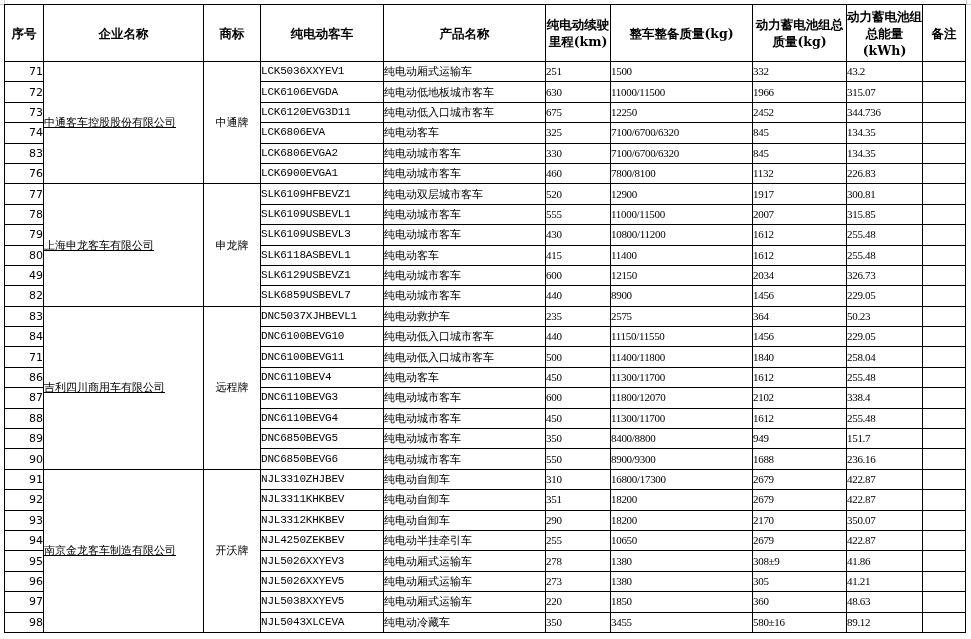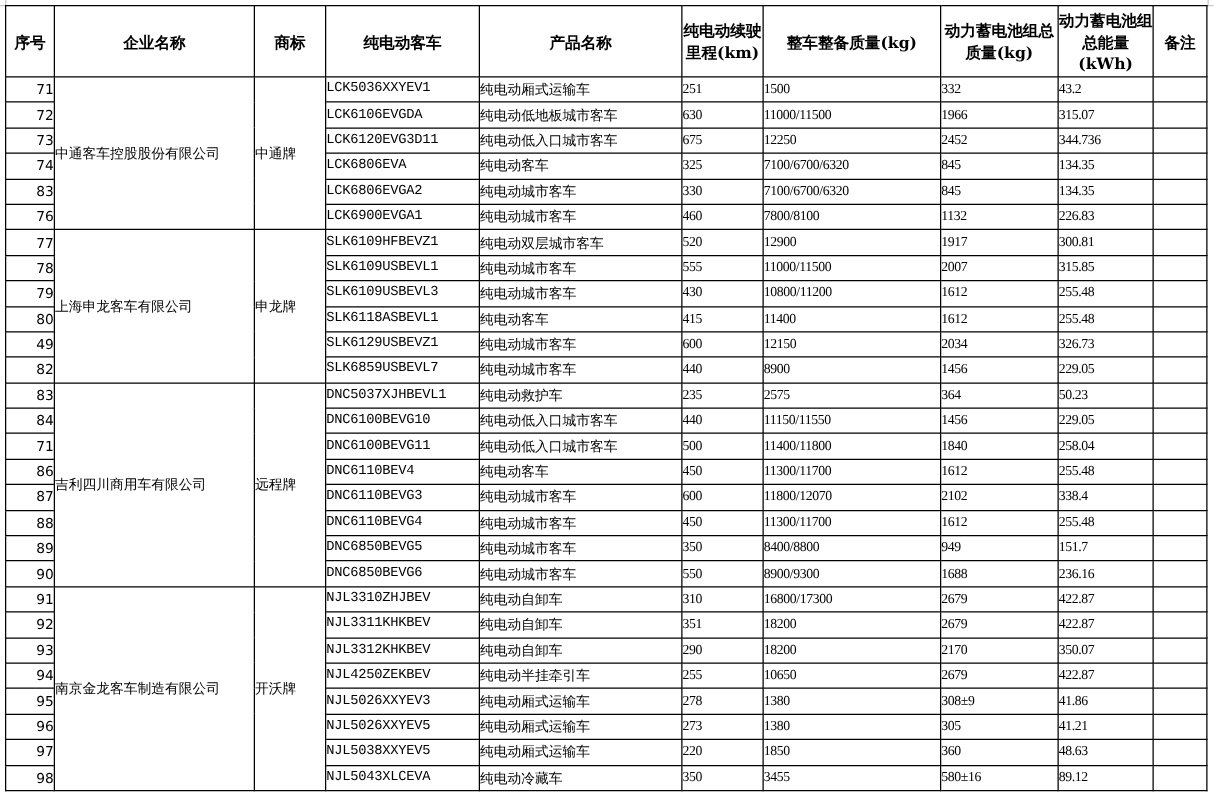--- a/index.html
+++ b/index.html
@@ -2,22 +2,22 @@
 <html><head>
 <meta charset="utf-8">
 <style>
   html, body { margin:0; padding:0; background:#ffffff; }
   body { width:971px; height:639px; position:relative; overflow:hidden; font-family:"DejaVu Serif", serif; color:#000; }
   table.sheet { position:absolute; left:4px; top:4px; border-collapse:collapse; table-layout:fixed; }
   table.sheet td, table.sheet th { border:1px solid #000; padding:0; overflow:hidden; white-space:nowrap; }
   table.sheet th { height:56px; font-weight:bold; font-size:12.5px; text-align:center; line-height:17px; white-space:normal; }
   table.sheet td { height:19.4px; font-size:11px; line-height:19px; }
   td.num { text-align:right; font-family:"DejaVu Sans", sans-serif; font-size:11.5px; }
-  td.merged { text-align:left; padding-left:2px; vertical-align:middle; font-size:11.5px; }
-  td.brand { text-align:left; padding-left:2px; vertical-align:middle; font-size:11.5px;margin-left:13px; }
+  td.merged { text-align:left; padding-left:2px; vertical-align:middle; font-size:11.5px;text-decoration:underline; }
+  td.brand { text-align:center; padding-left:2px; vertical-align:middle; font-size:11.5px;margin-left:13px; }
   td.model { text-align:left; padding-left:1px; font-family:Liberation Mono, monospace; font-size:11px; letter-spacing:-0.2px; }
   td.pname { text-align:left; padding-left:1px; font-size:11px; }
   td.val { text-align:left; padding-left:1px; font-family:"Liberation Serif", serif; font-size:12px; letter-spacing:-0.3px; }
   .corner { position:absolute; left:0; top:0; width:4px; height:4px; border-right:1px solid #c8c8c8; border-bottom:1px solid #c8c8c8; }
   .corner-r { position:absolute; right:0; top:0; width:4px; height:4px; border-left:1px solid #c8c8c8; border-bottom:1px solid #c8c8c8; }
 </style>
 </head>
 <body>
 
 <div class="corner"></div>

